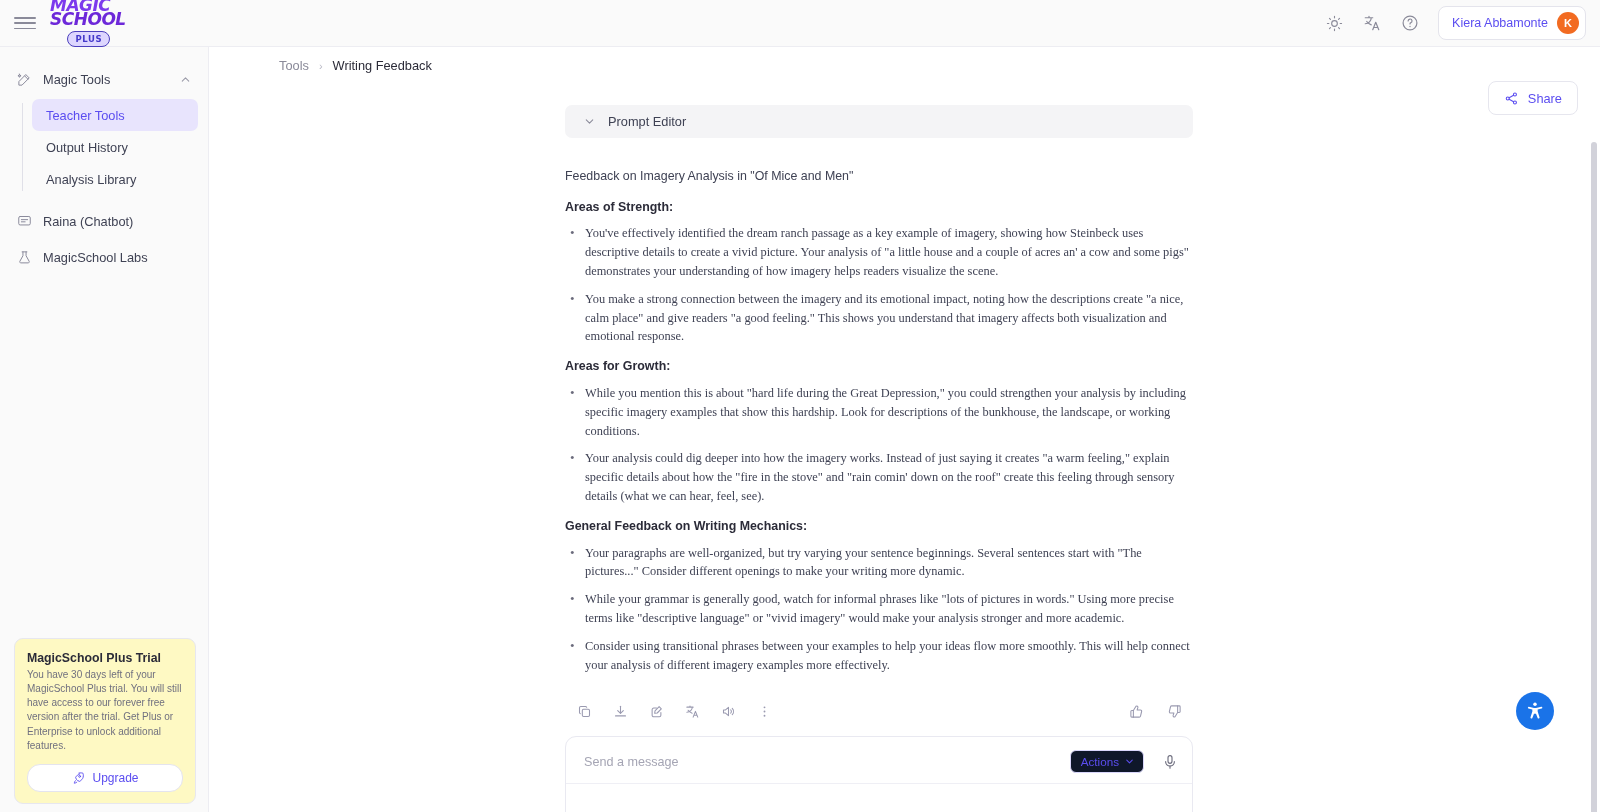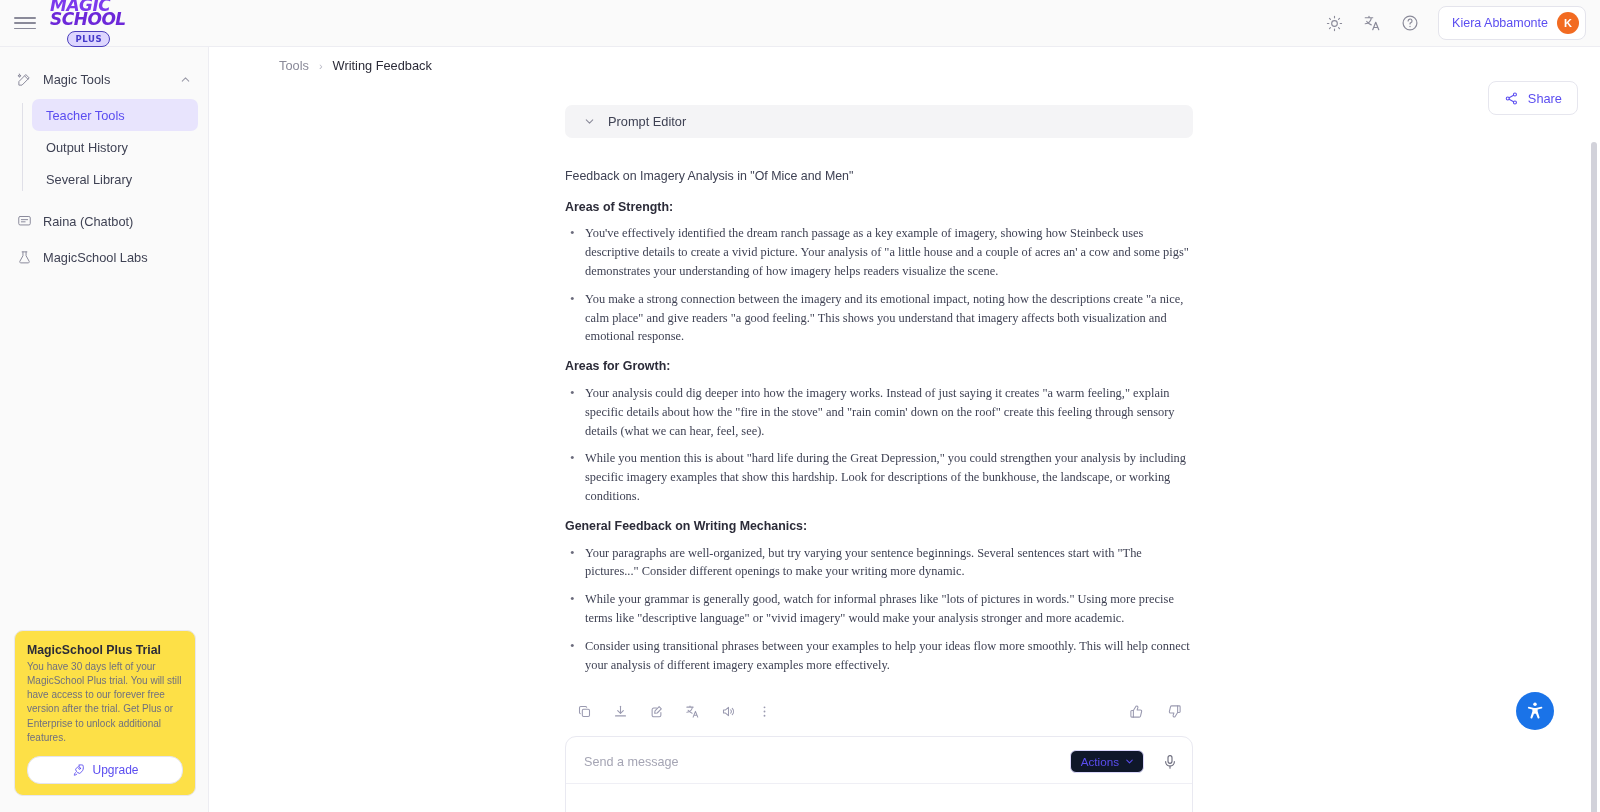--- a/index.html
+++ b/index.html
@@ -82,22 +82,22 @@
   }
   .sub-row {
     margin-left: 10px; margin-right: 10px; height: 32px;
     display: flex; align-items: center; padding: 8px 14px;
     font-size: 12.8px; color: #3f4254; border-radius: 7px; cursor: pointer;
   }
   .sub-row.active { background: #e8e4fd; color: #5b4df0; }
 
   
   .trial {
-    position: absolute; left: 14px; bottom: 16px; width: 182px;
-    border: 1px solid #e7e7ef; border-radius: 9px; background: #fde047;
+    position: absolute; left: 14px; bottom: 8px; width: 182px;
+    border: 1px solid #e7e7ef; border-radius: 9px; background: #fef9c3;
     padding: 12px 12px 11px 12px;
   }
   .trial-title { font-size: 12.3px; font-weight: 700; color: #2b2b38; margin-bottom: 3px; }
   .trial-body { font-size: 10px; line-height: 1.42; color: #70707f; }
   .upgrade-btn {
     margin-top: 11px; height: 28px; width: 100%;
     border: 1px solid #e4e4ee; border-radius: 13px; background: #fff;
     display: flex; align-items: center; justify-content: center; gap: 7px;
     font-size: 12px; color: #5b4df0; cursor: pointer;
   }
@@ -259,21 +259,21 @@
     </div>
 
     <div class="subnav">
       <div class="sub-row active">
         <span>Teacher Tools</span>
       </div>
       <div class="sub-row">
         <span>Output History</span>
       </div>
       <div class="sub-row">
-        <span>Several Library</span>
+        <span>Analysis Library</span>
       </div>
     </div>
 
     <div class="nav-row">
       <span class="nav-icon">
         <svg width="15" height="15" viewBox="0 0 24 24" fill="none" stroke="currentColor" stroke-width="1.6" stroke-linecap="round" stroke-linejoin="round">
           <rect x="2.8" y="4" width="18.4" height="13.5" rx="2.2"></rect>
             <path d="M7 9h10M7 12.5h6"></path>
         </svg>
       </span>
@@ -344,22 +344,22 @@
         <div class="para">Feedback on Imagery Analysis in "Of Mice and Men"</div>
 
         <h4>Areas of Strength:</h4>
         <ul>
           <li>You've effectively identified the dream ranch passage as a key example of imagery, showing how Steinbeck uses descriptive details to create a vivid picture. Your analysis of "a little house and a couple of acres an' a cow and some pigs" demonstrates your understanding of how imagery helps readers visualize the scene.</li>
           <li>You make a strong connection between the imagery and its emotional impact, noting how the descriptions create "a nice, calm place" and give readers "a good feeling." This shows you understand that imagery affects both visualization and emotional response.</li>
         </ul>
 
         <h4>Areas for Growth:</h4>
         <ul>
+          <li>While you mention this is about "hard life during the Great Depression," you could strengthen your analysis by including specific imagery examples that show this hardship. Look for descriptions of the bunkhouse, the landscape, or working conditions.</li>
           <li>Your analysis could dig deeper into how the imagery works. Instead of just saying it creates "a warm feeling," explain specific details about how the "fire in the stove" and "rain comin' down on the roof" create this feeling through sensory details (what we can hear, feel, see).</li>
-          <li>While you mention this is about "hard life during the Great Depression," you could strengthen your analysis by including specific imagery examples that show this hardship. Look for descriptions of the bunkhouse, the landscape, or working conditions.</li>
         </ul>
 
         <h4>General Feedback on Writing Mechanics:</h4>
         <ul>
           <li>Your paragraphs are well-organized, but try varying your sentence beginnings. Several sentences start with "The pictures..." Consider different openings to make your writing more dynamic.</li>
           <li>While your grammar is generally good, watch for informal phrases like "lots of pictures in words." Using more precise terms like "descriptive language" or "vivid imagery" would make your analysis stronger and more academic.</li>
           <li>Consider using transitional phrases between your examples to help your ideas flow more smoothly. This will help connect your analysis of different imagery examples more effectively.</li>
         </ul>
       </div>
 

